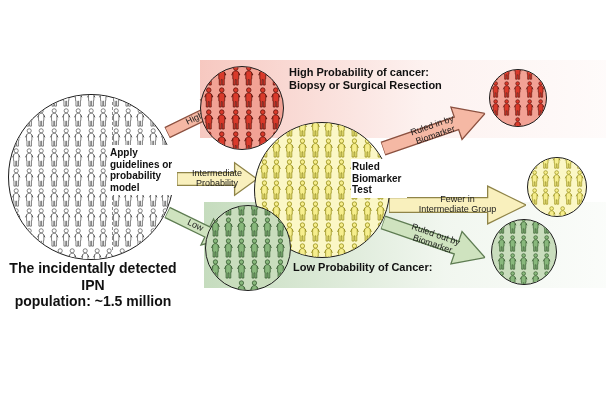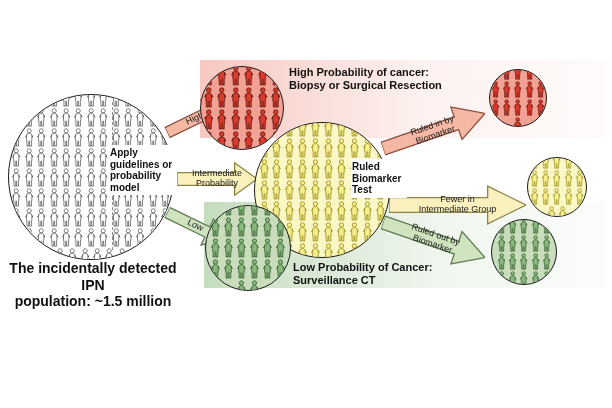--- a/index.html
+++ b/index.html
@@ -2371,21 +2371,20 @@
 
   <div class="label-box" style="left:351px;top:159px;width:56px;">Ruled Biomarker Test</div>
 
   <div class="txt" style="left:289px;top:66px;width:210px;">
     <div>High Probability of cancer:</div>
     <div>Biopsy or Surgical Resection</div>
   </div>
 
   <div class="txt" style="left:293px;top:261px;width:210px;">
     <div>Low Probability of Cancer:</div>
-    <div>Surveillance CT</div>
   </div>
 
   <div class="txt txt-center" style="left:2px;top:260px;width:182px;font-size:14px;">
     <div>The incidentally detected IPN</div>
     <div>population: ~1.5 million</div>
   </div>
 
 </div>
 
 </body></html>

